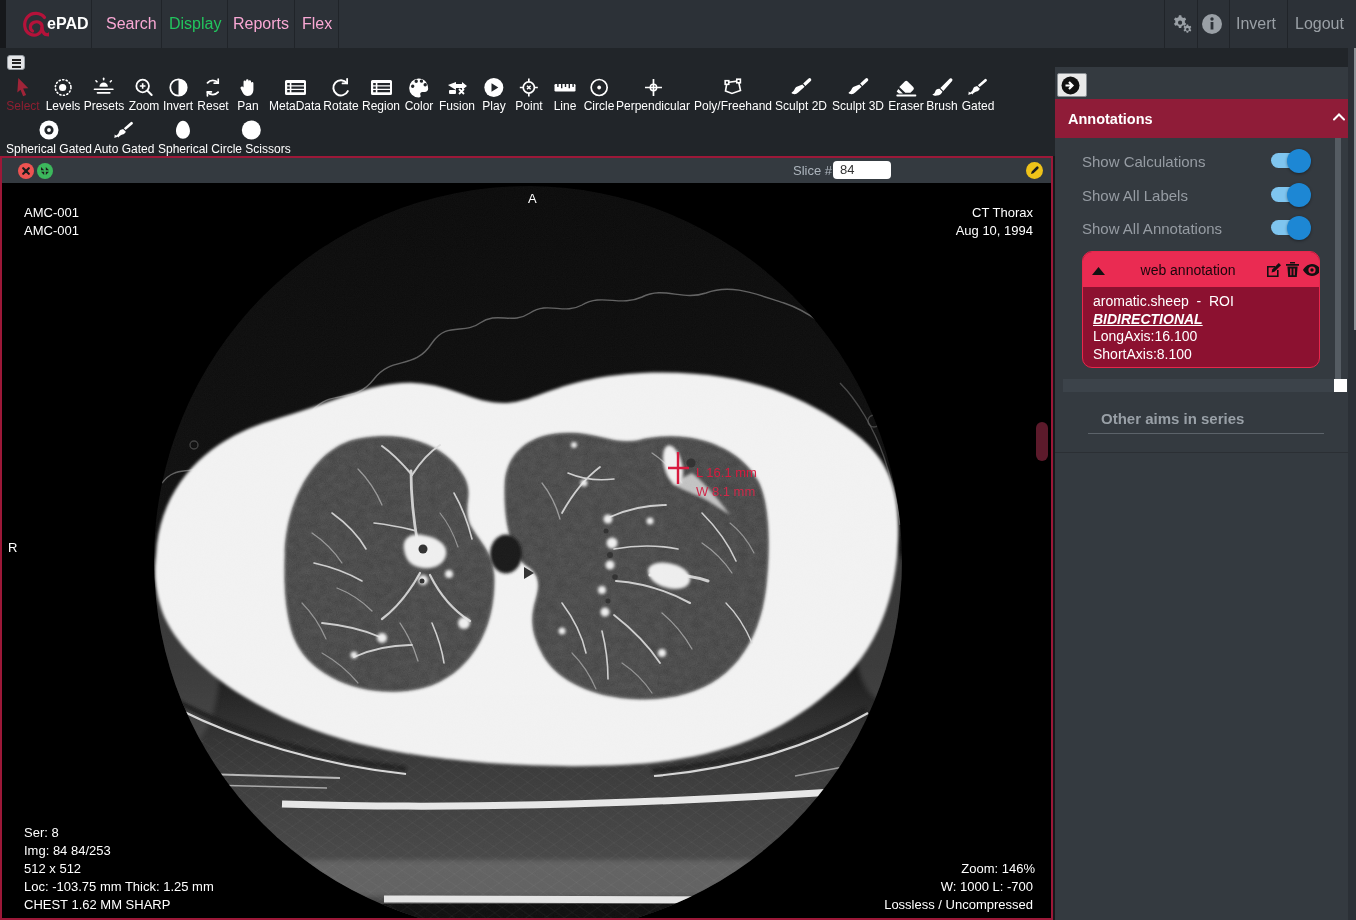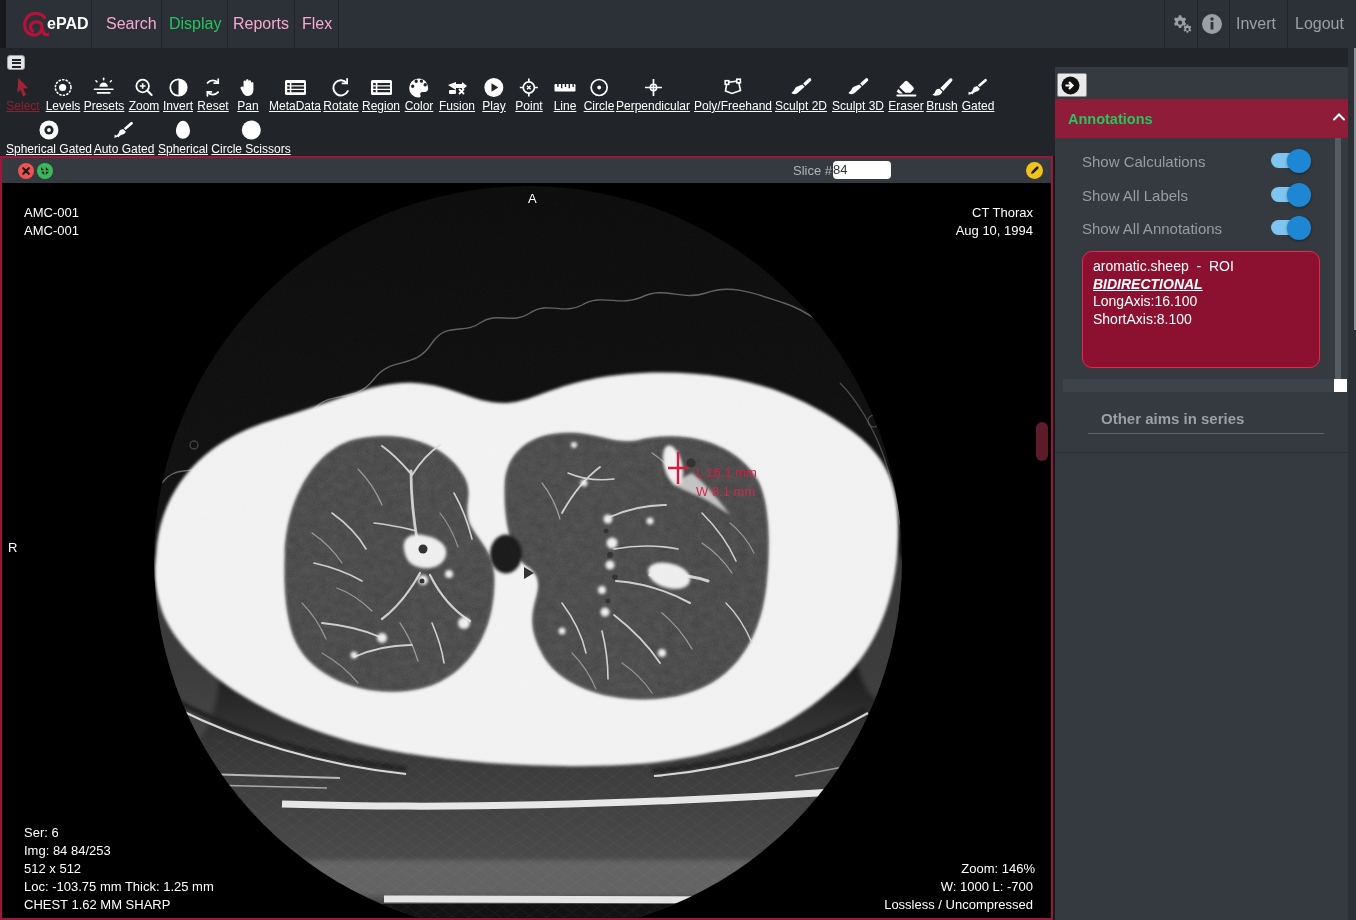--- a/index.html
+++ b/index.html
@@ -6,21 +6,21 @@
 html,body { width:1356px; height:920px; overflow:hidden; background:#16181b;
   font-family:"Liberation Sans", sans-serif; }
 #app { position:relative; width:1356px; height:920px; }
 .abs { position:absolute; }
 
 #nav { position:absolute; left:0; top:0; width:1356px; height:48px; background:#2c3137;margin-left:6px; }
 .navdiv { position:absolute; top:0; width:1px; height:48px; background:#202429; }
 .navitem { position:absolute; top:0; height:48px; line-height:48px; font-size:16px; color:#f9a8d4; }
 
 #toolbar { position:absolute; left:0; top:48px; width:1356px; height:108px; background:#212529; }
-.tool { position:absolute; transform:translateX(-50%); text-align:center; color:#fff; font-size:12px; white-space:nowrap;text-decoration:underline; }
+.tool { position:absolute; transform:translateX(-50%); text-align:center; color:#fff; font-size:12px; white-space:nowrap; }
 .tool svg { display:block; margin:0 auto 1px auto; }
 
 #viewport { position:absolute; left:0; top:156px; width:1053px; height:764px;
   border:2px solid #9c1838; background:#000; }
 #vtopbar { position:absolute; left:0; top:0; width:1049px; height:25px; background:#343a40; }
 #imgarea { position:absolute; left:0; top:25px; width:1049px; height:735px; background:#000; }
 .ovl { position:absolute; color:#fff; font-size:13px; white-space:nowrap; }
 
 #panel { position:absolute; left:1055px; top:67px; width:293px; height:853px; background:#343a40; }
 #ptop { position:absolute; left:1055px; top:48px; width:301px; height:19px; background:#212529; }
@@ -224,21 +224,21 @@
           <circle cx="8" cy="8" r="8" fill="#ee5351"></circle>
           <path d="M5.2 5.2 l5.6 5.6 M10.8 5.2 l-5.6 5.6" stroke="#1c1c1c" stroke-width="2.2" stroke-linecap="round"></path>
         </svg>
       <svg class="abs" style="left:35px;top:5px" width="16" height="16" viewBox="0 0 16 16">
           <circle cx="8" cy="8" r="8" fill="#3cb85c"></circle>
           <g fill="#1c1c1c">
             <path d="M7.2 7.2 L4 7.2 L4 4 z M8.8 7.2 L8.8 4 L12 7.2 z M8.8 8.8 L12 8.8 L8.8 12 z M7.2 8.8 L7.2 12 L4 8.8 z"></path>
           </g>
         </svg>
       <div class="abs" style="left:791px;top:5px;color:#adb5bd;font-size:13px">Slice #</div>
-      <div class="abs" style="left:831px;top:3px;width:58px;height:18px;background:#fff;border-radius:4px;color:#333;font-size:13px;line-height:18px;">84</div>
+      <div class="abs" style="left:831px;top:3px;width:58px;height:18px;background:#fff;border-radius:4px;color:#333;font-size:13px;line-height:18px;padding-left:7px">84</div>
       <svg class="abs" style="left:1024px;top:4px" width="17" height="17" viewBox="0 0 17 17">
           <circle cx="8.5" cy="8.5" r="8.5" fill="#efc319"></circle>
           <path d="M5 12 l0.7-2.5 L10.4 4.8 a1.3 1.3 0 0 1 1.84 1.84 L7.5 11.3 z" fill="#1c1c1c"></path>
         </svg>
     </div>
     <div id="imgarea">
       <svg width="1049" height="735" viewBox="0 0 1049 735" style="position:absolute;left:0;top:0">
         <defs>
           <linearGradient id="fov" x1="0" y1="0" x2="0" y2="1">
             <stop offset="0" stop-color="#080808"></stop>
@@ -435,53 +435,70 @@
         </g>
         <text x="694" y="294" font-size="13" fill="#d81b3f" font-family="Liberation Sans, sans-serif">L 16.1 mm</text>
         <text x="694" y="313" font-size="13" fill="#d0294a" font-family="Liberation Sans, sans-serif">W 8.1 mm</text>
       </svg>
       <div class="ovl" style="left:22px;top:22px">AMC-001</div>
       <div class="ovl" style="left:22px;top:40px">AMC-001</div>
       <div class="ovl" style="left:526px;top:8px">A</div>
       <div class="ovl" style="right:18px;top:22px">CT Thorax</div>
       <div class="ovl" style="right:18px;top:40px">Aug 10, 1994</div>
       <div class="ovl" style="left:6px;top:357px">R</div>
-      <div class="ovl" style="left:22px;top:642px">Ser: 6</div>
+      <div class="ovl" style="left:22px;top:642px">Ser: 8</div>
       <div class="ovl" style="left:22px;top:660px">Img: 84 84/253</div>
       <div class="ovl" style="left:22px;top:678px">512 x 512</div>
       <div class="ovl" style="left:22px;top:696px">Loc: -103.75 mm Thick: 1.25 mm</div>
       <div class="ovl" style="left:22px;top:714px">CHEST 1.62 MM SHARP</div>
       <div class="ovl" style="right:16px;top:678px">Zoom: 146%</div>
       <div class="ovl" style="right:18px;top:696px">W: 1000 L: -700</div>
       <div class="ovl" style="right:18px;top:714px">Lossless / Uncompressed</div>
       <div class="abs" style="left:1034px;top:239px;width:12px;height:39px;border-radius:6px;background:#5c1a2b"></div>
     </div>
   </div>
   <div id="ptop"></div>
   <div id="panel">
     <div class="abs" style="left:2px;top:6px;width:30px;height:24px;background:#e9e9e9;border:1px solid #8a8f94;border-radius:2px">
       <svg style="position:absolute;left:3px;top:2px" width="19" height="19" viewBox="0 0 19 19">
           <circle cx="9.5" cy="9.5" r="9" fill="#111"></circle>
           <path d="M4.5 9.5 h6 M8 6 l3.5 3.5 L8 13" stroke="#fff" stroke-width="2.2" fill="none"></path>
         </svg>
     </div>
-    <div class="abs" style="left:0;top:32px;width:299px;height:39px;background:#8f1c38;color:#22c55e">
+    <div class="abs" style="left:0;top:32px;width:299px;height:39px;background:#8f1c38;color:#ffffff">
       <div class="abs" style="left:13px;top:12px;font-size:14.5px;font-weight:bold">Annotations</div>
       <svg class="abs" style="left:278px;top:14px" width="12" height="8" viewBox="0 0 12 8">
           <path d="M1 6.5 L6 1.5 L11 6.5" stroke="#fff" stroke-width="2" fill="none" stroke-linecap="round"></path>
         </svg>
     </div>
     <div class="toglabel" style="top:86px">Show Calculations</div>
       <div class="switch" style="top:86px"></div>
     <div class="toglabel" style="top:120px">Show All Labels</div>
       <div class="switch" style="top:120px"></div>
     <div class="toglabel" style="top:153px">Show All Annotations</div>
       <div class="switch" style="top:153px"></div>
 
     <div class="abs" style="left:27px;top:184px;width:238px;height:117px;border-radius:10px;border:1px solid #e8274b;background:#8c1130;overflow:hidden">
+      <div style="height:35px;background:#ea2b52;position:relative">
+        <svg class="abs" style="left:9px;top:15px" width="13" height="8" viewBox="0 0 13 8">
+            <path d="M6.5 0 L13 8 L0 8 Z" fill="#111"></path>
+          </svg>
+        <div class="abs" style="left:5px;width:200px;text-align:center;top:10px;font-size:14px;color:#19060b">web annotation</div>
+        <svg class="abs" style="left:183px;top:10px" width="16" height="16" viewBox="0 0 16 16" fill="#111">
+          <path d="M1 4 h8 v1.6 H2.6 V13.4 H11 V8 h1.6 v7 H1 z"></path>
+            <path d="M12.8 1 l2.2 2.2 -6.6 6.6 -2.8 0.6 0.6 -2.8 z"></path>
+          </svg>
+        <svg class="abs" style="left:202px;top:9px" width="15" height="17" viewBox="0 0 15 17" fill="#111">
+          <path d="M1 3 h13 v1.8 H1 z M5 1 h5 v1.5 H5 z M2.4 5.6 h10.2 l-0.8 10.4 H3.2 z M5.2 7.4 v6.8 h1.3 V7.4 z M8.5 7.4 v6.8 h1.3 V7.4 z" fill-rule="evenodd"></path>
+          </svg>
+        <svg class="abs" style="left:220px;top:12px" width="18" height="12" viewBox="0 0 18 12">
+            <path d="M9 0 C13.5 0 17 4 18 6 C17 8 13.5 12 9 12 C4.5 12 1 8 0 6 C1 4 4.5 0 9 0 z M9 2.4 A3.6 3.6 0 1 0 9 9.6 A3.6 3.6 0 0 0 9 2.4 z" fill="#111" fill-rule="evenodd"></path>
+            <circle cx="9" cy="6" r="1.7" fill="#111"></circle>
+          </svg>
+      </div>
       <div style="padding:6px 4px 0 10px;color:#fff;font-size:14px;line-height:17.5px">
         aromatic.sheep&nbsp; - &nbsp;ROI<br>
         <span style="font-weight:bold;font-style:italic;text-decoration:underline">BIDIRECTIONAL</span><br>
         LongAxis:16.100<br>
         ShortAxis:8.100
       </div>
     </div>
     <div class="abs" style="left:280px;top:71px;width:6px;height:242px;background:#555c63"></div>
     <div class="abs" style="left:8px;top:312px;width:272px;height:13px;background:#3c434a"></div>
     <div class="abs" style="left:279px;top:312px;width:13px;height:13px;background:#fff"></div>

